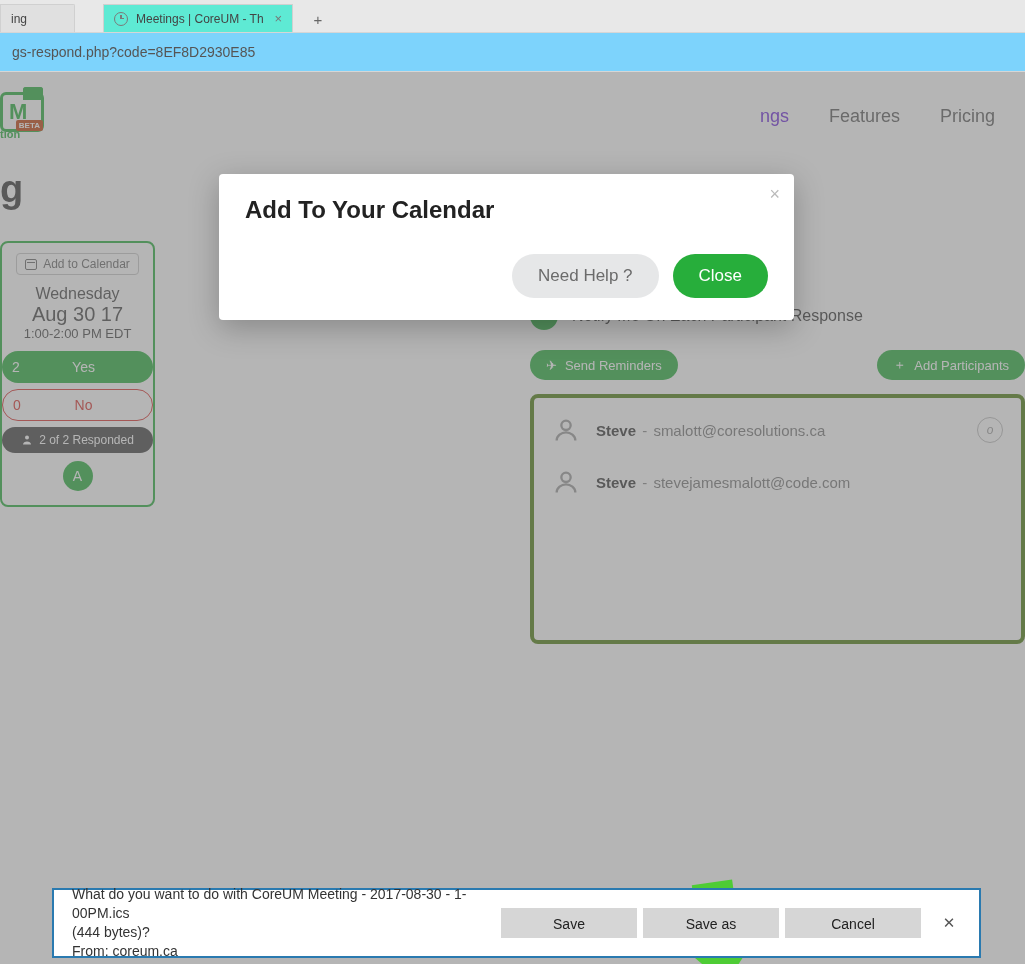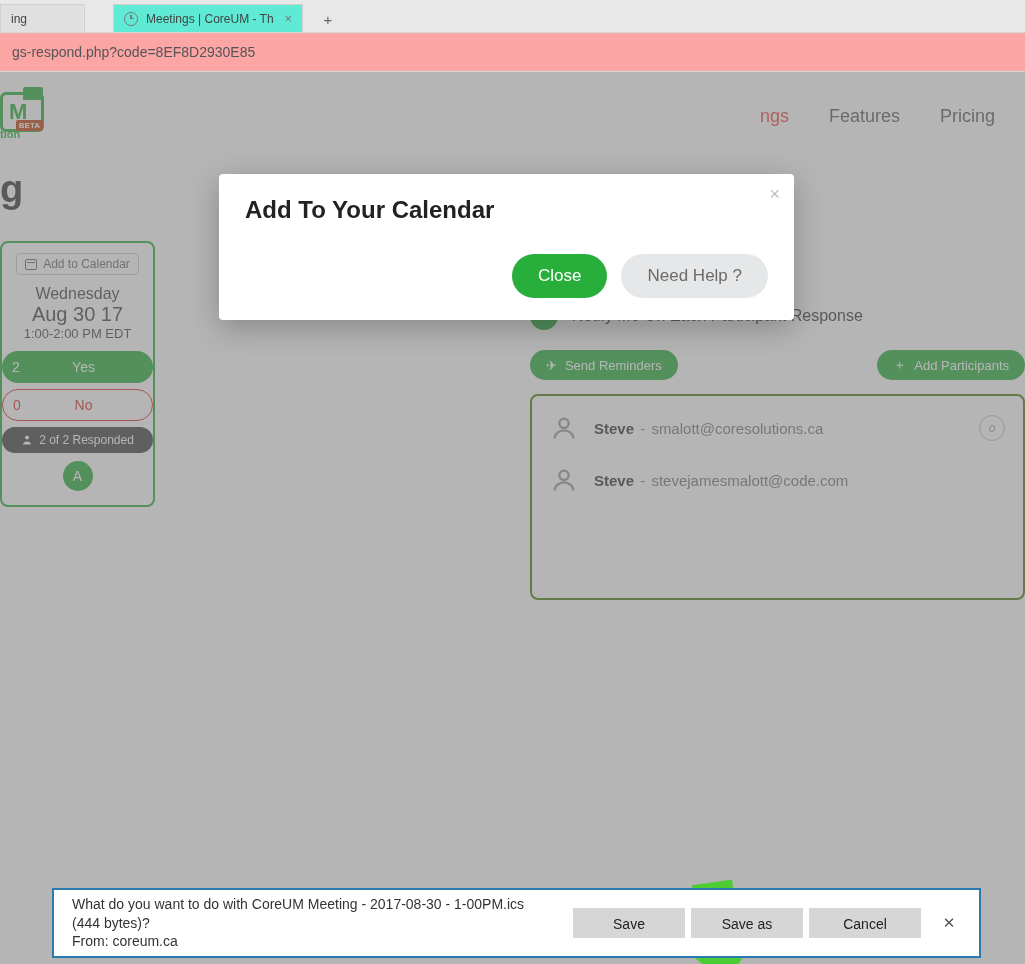--- a/index.html
+++ b/index.html
@@ -1,43 +1,43 @@
 <!DOCTYPE html>
 <html><head>
 <meta charset="utf-8">
 <style>
   * { box-sizing: border-box; margin: 0; padding: 0; }
   html, body { width: 1025px; height: 964px; font-family: "Segoe UI", Arial, sans-serif; background:#fff; overflow:hidden; }
 
   
   .tab-strip { height:32px; background:#e8e8e8; display:flex; align-items:flex-end; }
   .tab { height:28px; background:#f7f7f7; border:1px solid #d0d0d0; border-bottom:none; display:flex; align-items:center; padding:0 10px; font-size:12px; color:#444; margin-right:4px; position:relative; }
-  .tab.inactive { background:#e0e0e0; width:85px; border-radius:0 2px 0 0;}
+  .tab.inactive { background:#e0e0e0; width:75px; border-radius:0 2px 0 0;}
   .tab.active   { width:190px; background:#5eead4;margin-left:24px; }
   .tab .favicon { width:14px; height:14px; border:1.5px solid #7a7a7a; border-radius:50%; margin-right:8px; position:relative; }
   .tab .favicon::before { content:""; position:absolute; left:5px; top:2px; width:1.5px; height:4px; background:#7a7a7a; }
   .tab .favicon::after  { content:""; position:absolute; left:5px; top:5px; width:4px; height:1.5px; background:#7a7a7a; }
   .tab .close-x { margin-left:auto; color:#777; font-size:13px; cursor:pointer; }
   .newtab-btn { width:30px; height:26px; display:flex; align-items:center; justify-content:center; color:#666; font-size:15px; cursor:pointer; margin-left:6px;}
-  .addr-bar { height:40px; background:#fca5a5; border-top:1px solid #d6d6d6; border-bottom:1px solid #d6d6d6; display:flex; align-items:center; padding:0 12px; font-size:14px; color:#555; }
+  .addr-bar { height:40px; background:#7dd3fc; border-top:1px solid #d6d6d6; border-bottom:1px solid #d6d6d6; display:flex; align-items:center; padding:0 12px; font-size:14px; color:#555; }
 
   
   .page { position:relative; width:100%; height:calc(100% - 72px); background:#fff; }
   .page-inner { position:absolute; inset:0; }
   .dimmer { position:absolute; inset:0; background:rgba(120,120,120,0.55); }
 
   .site-header { height:88px; display:flex; align-items:center; padding:0 30px 0 0; gap:40px; }
   .logo { height:50px; display:flex; align-items:center; gap:6px; color:#27ae3b; font-weight:700; font-size:20px; }
   .logo-mark { width:44px; height:40px; border:3px solid #27ae3b; border-radius:6px; position:relative; }
   .logo-mark::before { content:""; position:absolute; right:-2px; top:-8px; width:14px; height:10px; border:3px solid #27ae3b; border-bottom:none; border-radius:3px 3px 0 0; background:#27ae3b;}
   .logo-beta { font-size:8px; background:#c2410c; color:#fff; padding:1px 3px; border-radius:2px; position:absolute; right:-2px; bottom:-2px;}
   .logo-sub { font-size:11px; color:#27ae3b; font-weight:600; margin-top:-4px;}
   .nav-spacer { flex:1; }
   .nav-link { font-size:18px; color:#5a5a5a; cursor:pointer; }
-  .nav-link.active { color:#ef4444;text-align:right; }
+  .nav-link.active { color:#6d28d9;text-align:right; }
 
   .page-title { font-size:38px; font-weight:700; color:#333; margin:8px 0 30px 0; }
 
   
   .meeting-card { width:155px; border:2px solid #27ae3b; border-radius:8px; padding:10px 8px 14px; text-align:center; font-size:14px; color:#444; }
   .addcal-btn { display:inline-flex; align-items:center; gap:6px; font-size:12px; color:#666; border:1px solid #c8c8c8; border-radius:4px; padding:3px 8px; cursor:pointer; }
   .addcal-btn .cal-icon { width:12px; height:11px; border:1.5px solid #666; border-radius:2px; position:relative; }
   .addcal-btn .cal-icon::before{content:"";position:absolute;left:1px;right:1px;top:2px;height:1px;background:#666;}
   .mc-day  { margin-top:10px; font-size:16px; }
   .mc-date { font-size:20px; font-weight:400; }
@@ -50,21 +50,21 @@
   .resp-pill { background:#404040; color:#fff; height:26px; border-radius:14px; display:flex; align-items:center; justify-content:center; gap:6px; font-size:12px; margin:6px -8px;}
   .avatar-dot { width:30px; height:30px; border-radius:50%; background:#27ae3b; color:#fff; display:flex; align-items:center; justify-content:center; margin:8px auto 0; font-size:14px;}
 
   
   .right-panel { position:absolute; left:530px; top:230px; width:495px; }
   .notify-row { display:flex; align-items:center; gap:14px; font-size:16px; color:#333; margin-bottom:20px;}
   .check-circle { width:28px; height:28px; border-radius:50%; background:#27ae3b; color:#fff; display:flex; align-items:center; justify-content:center; font-size:15px;}
   .panel-btns { display:flex; gap:10px; margin-bottom:14px;}
   .gbtn { background:#27ae3b; color:#fff; border-radius:16px; height:30px; display:flex; align-items:center; padding:0 16px; font-size:13px; gap:8px; cursor:pointer;}
   .gbtn.right { margin-left:auto; }
-  .part-box { border:2px solid #4d7c0f; border-radius:8px; padding:18px 18px 80px; }
+  .part-box { border:4px solid #4d7c0f; border-radius:8px; padding:18px 18px 120px; }
   .prow { display:flex; align-items:center; gap:16px; font-size:15px; color:#444; margin-bottom:24px;}
   .picon { width:28px; height:28px; color:#9a9a9a;}
   .picon svg{width:100%;height:100%;}
   .pname { font-weight:600; color:#333;}
   .psep  { color:#888; margin:0 2px;}
   .pmail { color:#777;}
   .obadge { width:26px; height:26px; border:1.5px solid #bbb; border-radius:50%; color:#999; font-style:italic; font-size:12px; display:flex; align-items:center; justify-content:center; margin-left:auto;}
 
   
   .modal { position:absolute; left:219px; top:102px; width:575px; background:#fff; border-radius:4px; box-shadow:0 8px 30px rgba(0,0,0,.25); padding:22px 26px; }
@@ -77,21 +77,21 @@
   .btn.close{ background:#27ae3b; color:#fff;}
 
   
   .big-arrow { position:absolute; left:660px; top:805px; width:110px; height:110px; }
   .big-arrow svg{width:100%;height:100%;}
 
   
   .dl-bar { position:absolute; left:52px; right:44px; bottom:6px; height:70px; background:#fff; border:2px solid #2a7ab0; display:flex; align-items:center; padding:0 18px; font-size:14px; color:#333;}
   .dl-text { line-height:1.35; }
   .dl-btns { margin-left:auto; display:flex; align-items:center; gap:6px;}
-  .dlbtn { width:112px; height:30px; background:#d6d6d6; display:flex; align-items:center; justify-content:center; cursor:pointer; font-size:14px; color:#222; padding-top:1px;}
+  .dlbtn { width:136px; height:30px; background:#d6d6d6; display:flex; align-items:center; justify-content:center; cursor:pointer; font-size:14px; color:#222; padding-top:1px;}
   .dlx { width:24px; height:24px; display:flex; align-items:center; justify-content:center; color:#555; cursor:pointer; margin-left:10px; font-size:15px;}
 
   .person-icon{width:12px;height:12px;fill:#fff;}
 </style>
 </head>
 <body>
 
 <div class="tab-strip">
   <div class="tab inactive">
     <span>ing</span>
@@ -202,22 +202,22 @@
       </div>
     </div>
   </div>
 
   <div class="dimmer"></div>
 
   <div class="modal">
     <span class="mclose">×</span>
     <h2>Add To Your Calendar</h2>
     <div class="actions">
+      <button class="btn help">Need Help ?</button>
       <button class="btn close">Close</button>
-      <button class="btn help">Need Help ?</button>
     </div>
   </div>
 
   <div class="big-arrow">
     <svg viewBox="0 0 100 100">
         <path fill="#4ecc35" d="M35 5 L72 5 L72 50 L95 50 L53 98 L10 50 L35 50 Z" transform="rotate(-8 50 50)"></path>
       </svg>
   </div>
 
   <div class="dl-bar">

